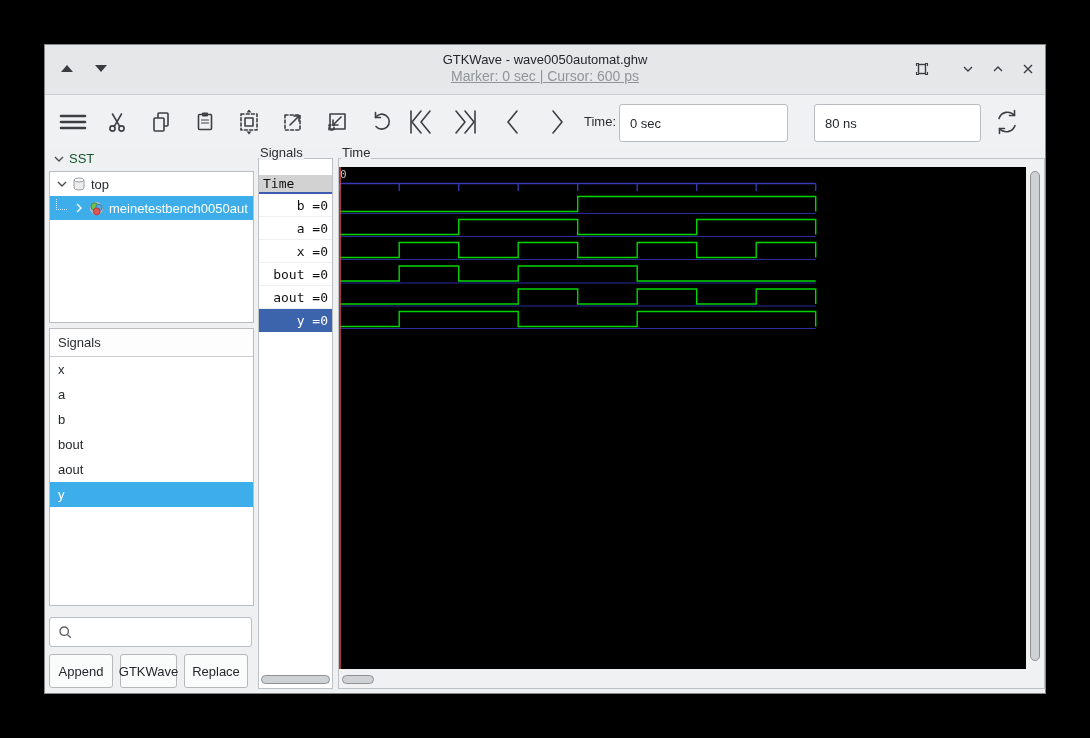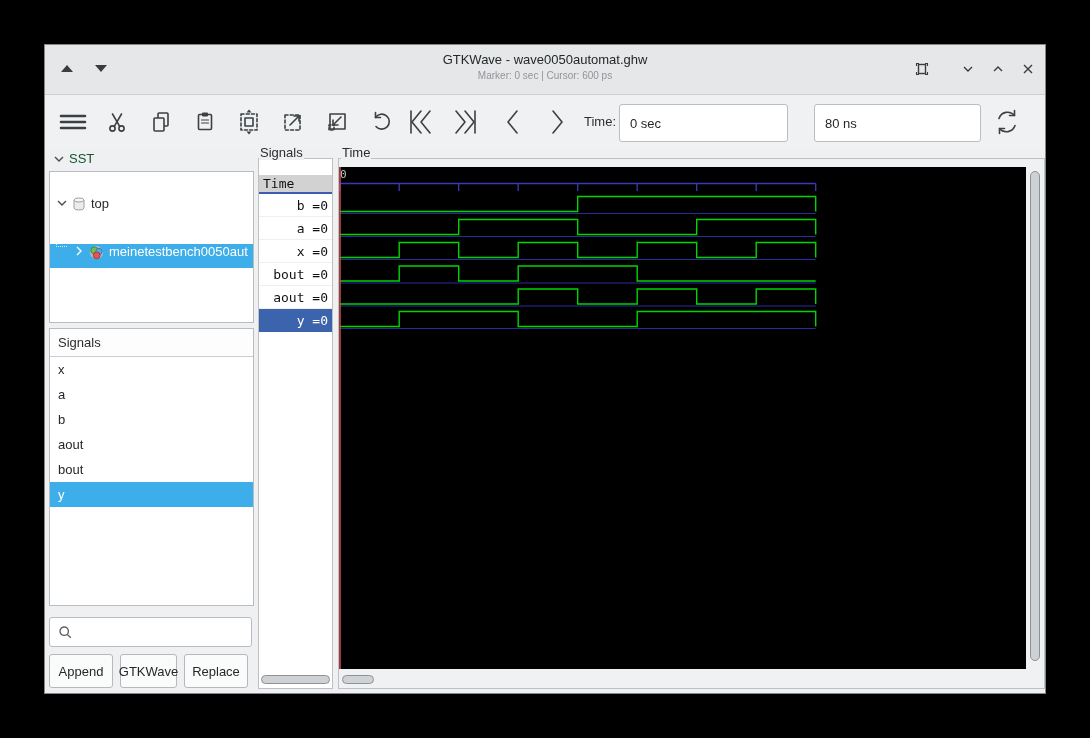--- a/index.html
+++ b/index.html
@@ -6,42 +6,42 @@
   .screen{position:relative;width:1090px;height:738px;background:#000;overflow:hidden;
           font-family:"Liberation Sans",sans-serif;color:#26292c;border-radius:13px;}
   .window{position:absolute;left:44px;top:44px;width:1002px;height:650px;
           background:#eff0f1;border:1px solid #85878a;box-sizing:border-box;}
 
   
   .titlebar{position:absolute;left:0;top:0;width:100%;height:50px;background:#e5e7e8;
             border-bottom:1px solid #cdd0d2;box-sizing:border-box;}
   .tb-center{position:absolute;left:0;right:0;top:6px;text-align:center;}
   .tb-title{font-size:13px;font-weight:500;color:#24282b;line-height:18px;}
-  .tb-sub{font-size:10px;color:#90959a;line-height:14px;}
+  .tb-sub{font-size:14px;color:#90959a;line-height:14px;text-decoration:underline;}
   .tri{position:absolute;top:20px;width:0;height:0;border-left:6px solid transparent;border-right:6px solid transparent;cursor:default;}
   .tri-up{left:16px;border-bottom:7px solid #3a3d40;}
   .tri-down{left:50px;border-top:7px solid #3a3d40;}
   .tb-btn{position:absolute;top:13px;width:22px;height:22px;display:flex;align-items:center;justify-content:center;}
   .tb-btn svg{stroke:#3a3d40;fill:none;stroke-width:1.4;}
 
   
   .toolbar{position:absolute;left:0;top:50px;width:100%;height:54px;background:#f0f1f2;}
   .tool{position:absolute;top:9px;width:36px;height:36px;display:flex;align-items:center;justify-content:center;}
   .tool svg{stroke:#3c4043;fill:none;stroke-width:1.6;stroke-linecap:round;stroke-linejoin:round;}
   .tool svg .fill{fill:#3c4043;stroke:none;}
   .tb-label{position:absolute;top:19px;font-size:13px;color:#2b2e31;}
   .tb-input{position:absolute;top:9px;height:38px;background:#fff;border:1px solid #b9bdc1;
             border-radius:3px;box-sizing:border-box;font-size:13px;color:#24282b;
             padding-left:10px;font-family:"Liberation Sans",sans-serif;outline:none;}
 
   
   .sst-header{position:absolute;left:8px;top:106px;font-size:13px;color:#14532d;display:flex;align-items:center;gap:4px;}
   .panel-box{position:absolute;background:#fff;border:1px solid #b9bdc1;box-sizing:border-box;overflow:hidden;}
   .tree-box{left:4px;top:126px;width:205px;height:152px;}
-  .tree-row{position:relative;height:24px;display:flex;font-size:13px;white-space:nowrap;overflow:hidden;margin-top:24px;}
+  .tree-row{position:relative;height:24px;display:flex;align-items:center;font-size:13px;white-space:nowrap;overflow:hidden;}
   .tree-row.sel{background:#3daee9;color:#fff;}
   .expander{display:flex;align-items:center;justify-content:center;width:14px;height:14px;margin-left:5px;flex:0 0 auto;}
   .expander svg{stroke:#4a4d50;fill:none;stroke-width:1.4;}
   .tree-row.sel .expander svg{stroke:#fff;}
   .guide{width:10px;height:10px;border-left:1px dotted #d7ecf8;border-bottom:1px dotted #d7ecf8;margin-left:6px;margin-top:-8px;flex:0 0 auto;}
   .tree-icon{margin:0 4px 0 2px;flex:0 0 auto;display:flex;}
 
   .siglist-box{left:4px;top:283px;width:205px;height:278px;}
   .siglist-header{height:27px;line-height:27px;padding-left:8px;font-size:13px;color:#2b2e31;
                   border-bottom:1px solid #c9cdd1;background:#fdfdfd;}
@@ -246,22 +246,22 @@
         </span>
         <span>meinetestbench0050aut</span>
       </div>
     </div>
 
     <div class="panel-box siglist-box">
       <div class="siglist-header">Signals</div>
       <div class="siglist-item">x</div>
       <div class="siglist-item">a</div>
       <div class="siglist-item">b</div>
+      <div class="siglist-item">bout</div>
       <div class="siglist-item">aout</div>
-      <div class="siglist-item">bout</div>
       <div class="siglist-item sel">y</div>
     </div>
 
     <div class="search-box">
       <svg width="15" height="15" viewBox="0 0 15 15" style="stroke:#5f6368;fill:none;stroke-width:1.4">
         <circle cx="6.2" cy="6.2" r="4.2"></circle>
           <path d="M9.4,9.4 L12.8,12.8"></path>
       </svg>
     </div>
 

